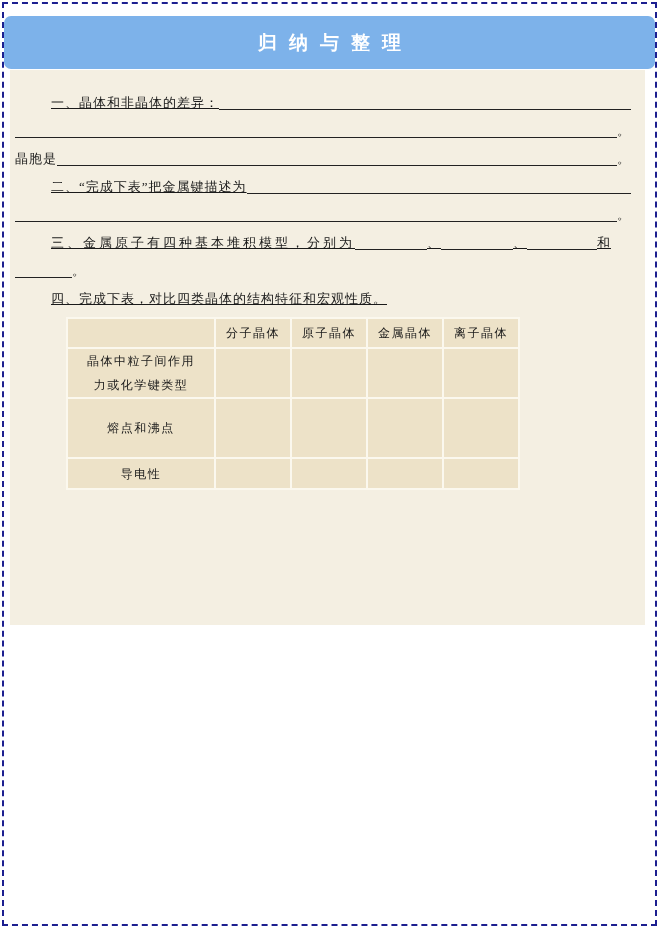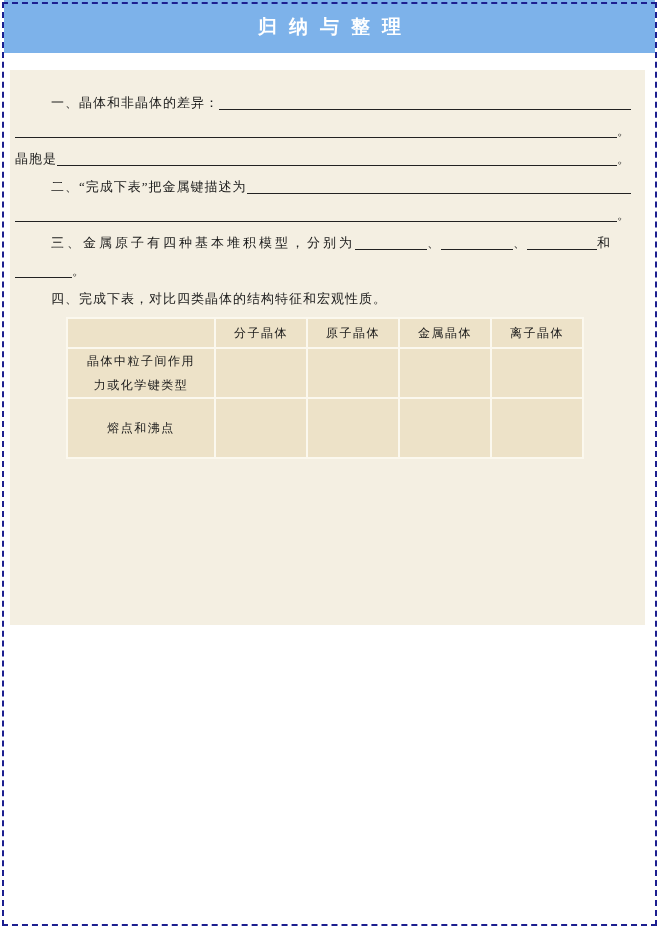--- a/index.html
+++ b/index.html
@@ -17,58 +17,58 @@
   body{font-family:"Liberation Serif","DejaVu Serif",serif;color:var(--ink);}
   .page{
     position:relative;width:659px;height:928px;background:var(--page-bg);
     overflow:hidden;
   }
   .page-border{
     position:absolute;inset:2px;border:2px dashed var(--border-navy);
     pointer-events:none;z-index:5;
   }
   .header{
-    position:absolute;left:4px;right:4px;top:0;height:53px;
+    position:absolute;left:4px;right:4px;top:16px;height:53px;
     background:var(--header-bg);
-    display:flex;align-items:center;justify-content:center;
+    display:flex;align-items:center;justify-content:center;border-radius:7px;
   }
   .header .title{
     color:var(--header-text);font-size:19px;font-weight:bold;
     letter-spacing:12px;text-indent:12px;
   }
   .panel{
     position:absolute;left:10px;top:70px;width:635px;height:555px;
     background:var(--panel-bg);
     padding:14px 14px 0 5px;
     font-size:13px;
   }
   .line{
     display:flex;align-items:flex-end;height:28px;white-space:nowrap;
   }
   .line .txt{line-height:15px;padding-bottom:2px;letter-spacing:1px;}
   .line .wide{letter-spacing:3px;}
   .blank{
     border-bottom:1px solid #222;height:14px;margin-bottom:2px;
   }
   .grow{flex:1 1 auto;}
-  .indent{padding-left:36px;}
+  .indent{padding-left:36px;text-decoration:underline;}
   .q4row{height:26px;margin-top:2px;align-items:flex-end;}
   table{
     border-collapse:collapse;margin:9px 0 0 51px;
     background:var(--cell-bg);
   }
   th,td{
     border:2px solid var(--grid-line);
     background:var(--cell-bg);
     font-size:12px;font-weight:normal;
     text-align:center;vertical-align:middle;
     letter-spacing:1.5px;color:var(--ink);
   }
   .col-label{width:148px;}
-  .col-data{width:92px;}
+  .col-data{width:76px;}
   thead tr{height:30px;}
   tbody tr{height:31px;}
   tbody tr:nth-child(1){height:32px;}
   tbody tr:nth-child(2){height:60px;}
   .pre{white-space:pre-line;line-height:24px;}
 </style>
 </head>
 <body>
 
 <div class="page">
@@ -144,17 +144,24 @@
           <td></td>
           <td></td>
         </tr>
         <tr>
           <td class="col-label pre">熔点和沸点</td>
           <td></td>
           <td></td>
           <td></td>
           <td></td>
         </tr>
+        <tr>
+          <td class="col-label pre">导电性</td>
+          <td></td>
+          <td></td>
+          <td></td>
+          <td></td>
+        </tr>
       </tbody>
     </table>
 
   </div>
 </div>
 
 </body></html>

